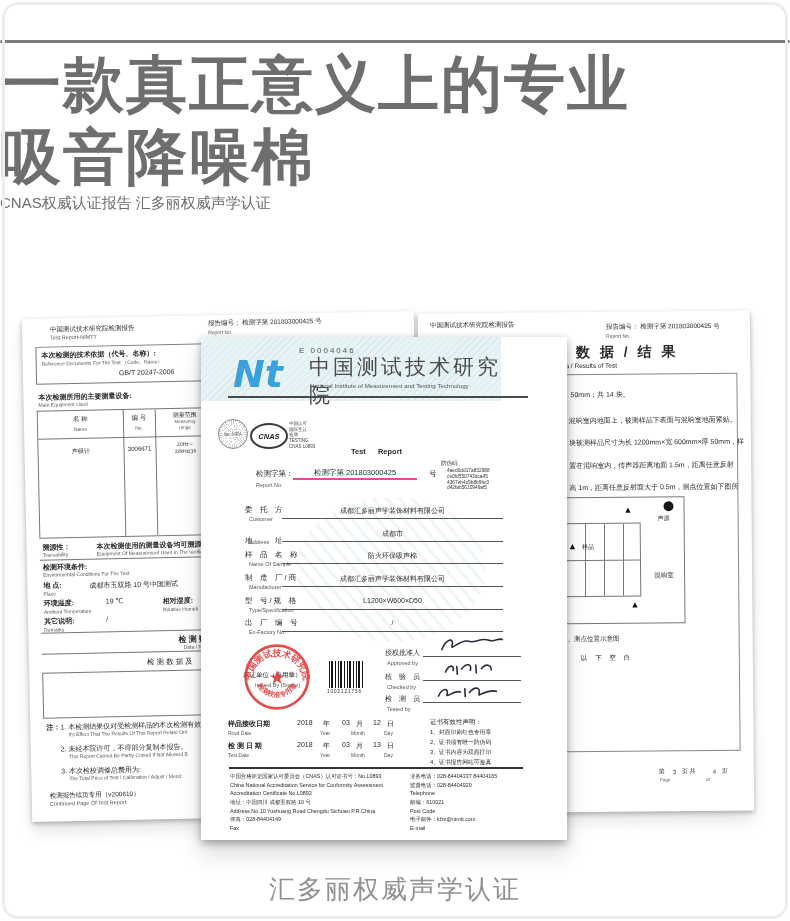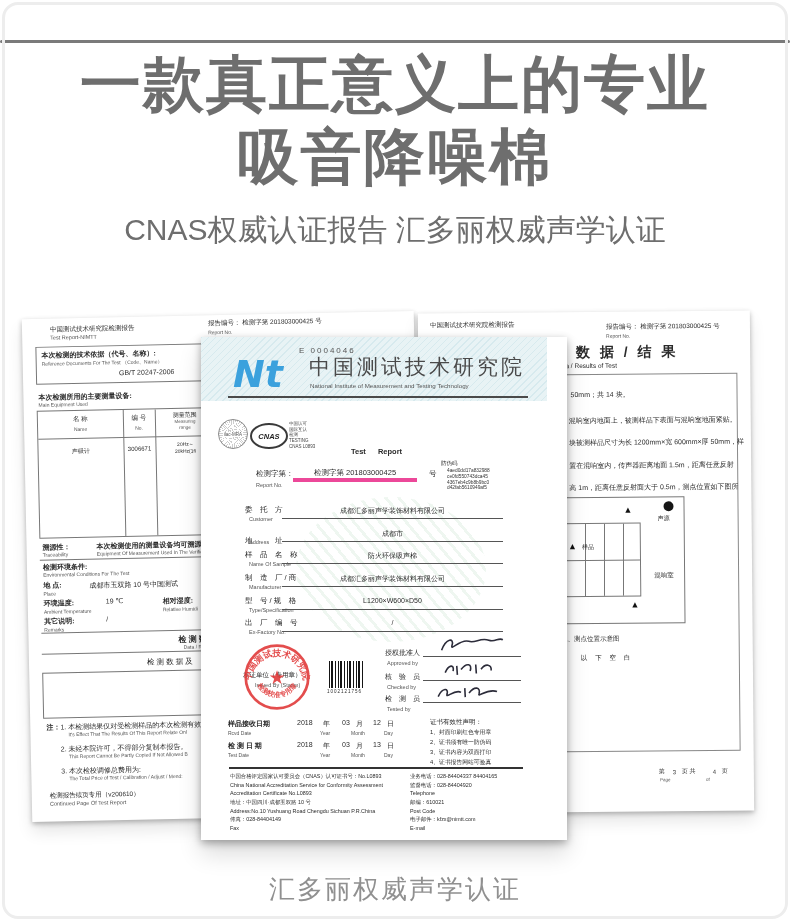--- a/index.html
+++ b/index.html
@@ -5,29 +5,29 @@
   html,body{margin:0;padding:0;background:#fff;}
   .stage{position:relative;width:790px;height:921px;background:#ffffff;overflow:hidden;
          font-family:"Liberation Sans","DejaVu Sans",sans-serif;color:#2b2b2b;}
   .a{position:absolute;}
   .page{position:absolute;background:#fff;box-shadow:0 2px 5px rgba(0,0,0,.28),0 10px 16px rgba(0,0,0,.10);overflow:hidden;}
   .f4{font-size:4.5px;}.f5{font-size:5px;}.f55{font-size:5.5px;}.f6{font-size:6px;}
   .f65{font-size:6.5px;}.f7{font-size:7px;}.f75{font-size:7.5px;}.f8{font-size:8px;}
   .pre{white-space:pre-line;line-height:1.55;}
   .b{font-weight:bold;}
   .gray{color:#555;}
-  .hero{position:absolute;top:48px;left:0;width:790px;text-align:center;}
+  .hero{position:absolute;top:48px;left:0;width:790px;text-align:left;}
   .hero h1{margin:0;font-size:61px;line-height:1.2;font-weight:bold;color:#6e6e6e;letter-spacing:2px;}
-  .hero .sub{margin-top:16px;font-size:30px;color:#6e6e6e;}
+  .hero .sub{font-size:15px;color:#6e6e6e;}
   .topline{position:absolute;top:40px;left:0;width:790px;height:3px;background:#7a7a7a;border-radius:2px;}
   .caption{position:absolute;top:872px;left:0;width:790px;text-align:center;font-size:26px;color:#909090;letter-spacing:2px;}
-  .band{position:absolute;top:0;left:0;width:346px;height:64px;background:#e8f3f5;
+  .band{position:absolute;top:0;left:0;width:300px;height:64px;background:#e8f3f5;
         background-image:repeating-linear-gradient(135deg,rgba(170,210,220,.28) 0 1px,transparent 1px 5px);}
   .bandline{position:absolute;top:59px;left:27px;width:300px;height:2px;background:#4a4a4a;}
-  .uline{border-bottom:4px solid #ec4899;}
+  .uline{border-bottom:2px solid #ec4899;}
   .valline{position:absolute;border-bottom:1px solid #555;}
   .ctitle{font-family:"DejaVu Serif","Liberation Serif",serif;font-weight:bold;font-size:26px;letter-spacing:11px;color:#141414;}
   .ilac{position:absolute;width:28px;height:28px;border-radius:50%;border:1px solid #8a8a8a;
         background:repeating-conic-gradient(rgba(110,110,110,.35) 0 3deg,transparent 3deg 9deg);
         display:flex;align-items:center;justify-content:center;}
   .ilac span{background:#fff;font-size:4.5px;color:#555;padding:0 1px;}
   .cnas{position:absolute;width:34px;height:22px;border:2px solid #3a3a3a;border-radius:50%;
         display:flex;align-items:center;justify-content:center;font-size:7.5px;font-weight:bold;font-style:italic;color:#222;}
   .barcode{position:absolute;width:36px;height:27px;
         background:repeating-linear-gradient(90deg,#151515 0 1px,#fff 1px 2px,#151515 2px 4px,#fff 4px 6px,#151515 6px 7px,#fff 7px 9px);}

